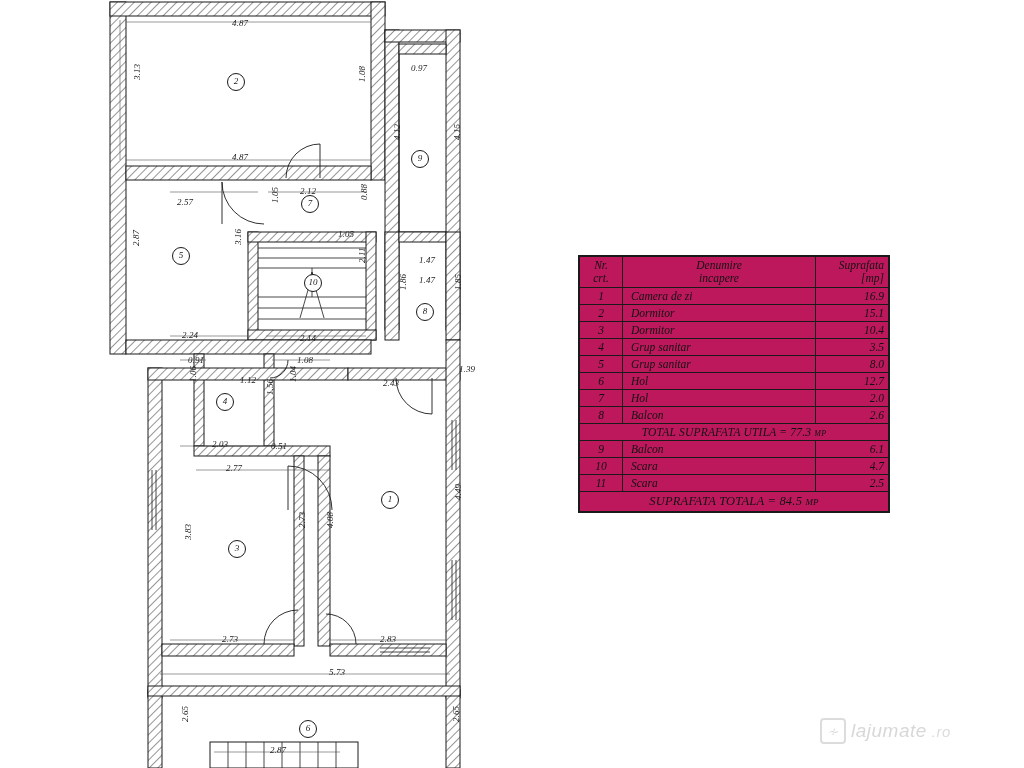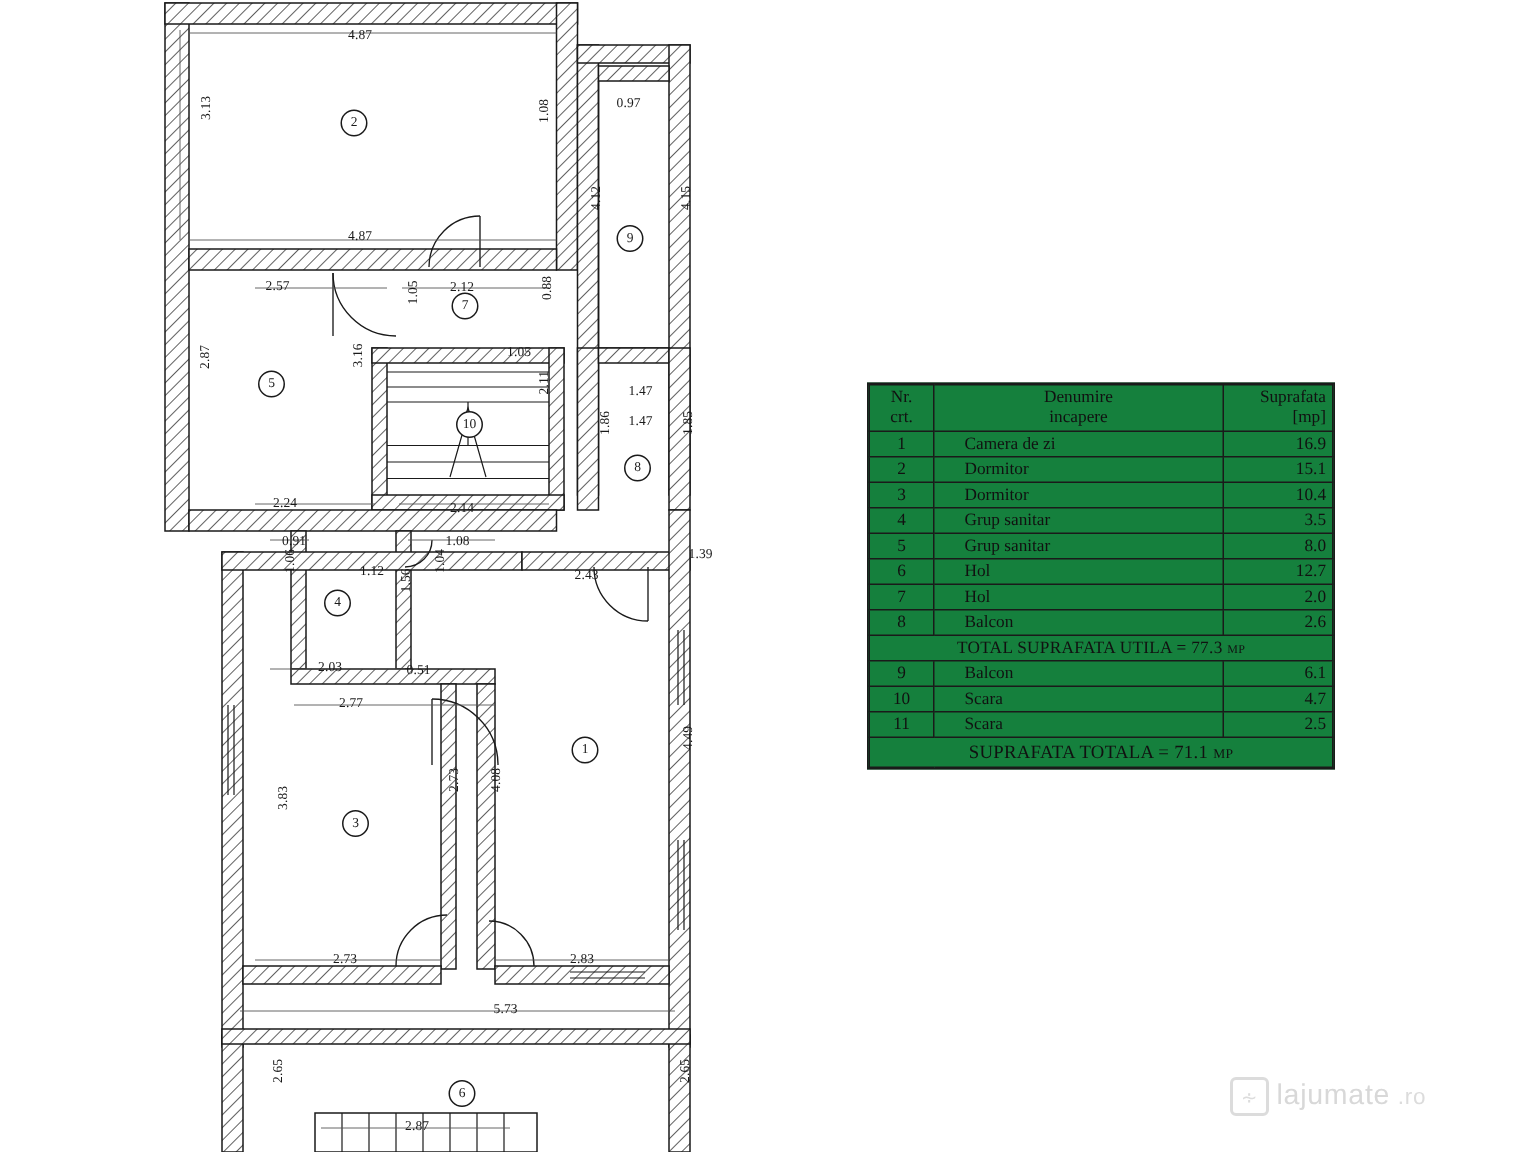--- a/index.html
+++ b/index.html
@@ -3,21 +3,21 @@
 <meta charset="utf-8">
 <style>
   html,body{margin:0;padding:0;}
   body{
     width:1024px;height:768px;
     background:#fff;
     font-family:"Liberation Serif", serif;
     overflow:hidden;
     position:relative;
   }
-  #stage{position:absolute;left:0;top:0;width:1024px;height:768px;}
+  #stage{position:absolute;left:0;top:0;width:1024px;height:768px;font-style:italic;}
 
   
   .plan{position:absolute;left:0;top:0;width:560px;height:768px;}
   .plan svg{position:absolute;left:0;top:0;}
 
   .dim{
     position:absolute;
     font-family:"Liberation Serif", serif;
     font-size:9px;
     color:#1a1a1a;
@@ -35,39 +35,39 @@
     line-height:15px;
     text-align:center;
     color:#1a1a1a;
     background:#fff;
   }
 
   
   .tbl-wrap{
     position:absolute;left:578px;top:255px;width:310px;
     border:1px solid #1a1a1a;
-    background:#15803d;
+    background:#be185d;
   }
   table.legend{
     border-collapse:collapse;
     width:100%;
     font-size:11.5px;
     color:#111;
   }
   table.legend td, table.legend th{
     border:1px solid #1a1a1a;
     padding:2px 4px;
     font-weight:normal;
     font-family:"Liberation Serif", serif;
   }
   .c-nr{width:34px;text-align:center;}
   .c-name{text-align:center;}
   .c-area{width:64px;text-align:right;}
   thead td{text-align:center;line-height:1.15;padding:3px 2px;}
-  tbody td.c-name{text-align:left;padding-left:20px;}
+  tbody td.c-name{text-align:left;padding-left:8px;}
   .total-row td{
     text-align:center;
     font-variant:small-caps;
     letter-spacing:.2px;
     font-size:11.5px;
   }
   .total-row.big td{font-size:12.5px;}
 
   
   .wm{
@@ -216,21 +216,21 @@
         </g>
       </g>
     </svg>
 
     <div id="dims">
         <div class="dim" style="left: 232px; top: 18px;">4.87</div>
         <div class="dim v" style="left: 132px; top: 80px; transform: rotate(-90deg);">3.13</div>
         <div class="dim v" style="left: 357px; top: 82px; transform: rotate(-90deg);">1.08</div>
         <div class="dim" style="left: 411px; top: 63px;">0.97</div>
         <div class="dim" style="left: 232px; top: 152px;">4.87</div>
-        <div class="dim" style="left: 177px; top: 185px; text-align: center;">2.57</div>
+        <div class="dim" style="left: 177px; top: 197px; text-align: center;">2.57</div>
         <div class="dim" style="left: 300px; top: 186px;">2.12</div>
         <div class="dim v" style="left: 392px; top: 140px; transform: rotate(-90deg);">4.12</div>
         <div class="dim v" style="left: 452px; top: 140px; transform: rotate(-90deg);">4.15</div>
         <div class="dim v" style="left: 270px; top: 203px; transform: rotate(-90deg);">1.05</div>
         <div class="dim v" style="left: 359px; top: 200px; transform: rotate(-90deg);">0.88</div>
         <div class="dim" style="left: 338px; top: 229px;">1.05</div>
         <div class="dim v" style="left: 131px; top: 246px; transform: rotate(-90deg);">2.87</div>
         <div class="dim v" style="left: 233px; top: 245px; transform: rotate(-90deg);">3.16</div>
         <div class="dim v" style="left: 357px; top: 263px; transform: rotate(-90deg);">2.11</div>
         <div class="dim" style="left: 419px; top: 255px;">1.47</div>
@@ -347,21 +347,21 @@
             <td class="c-nr">10</td>
             <td class="c-name">Scara</td>
             <td class="c-area">4.7</td>
           </tr>
           <tr>
             <td class="c-nr">11</td>
             <td class="c-name">Scara</td>
             <td class="c-area">2.5</td>
           </tr>
           <tr class="total-row big">
-            <td colspan="3">SUPRAFATA TOTALA = 71.1 mp</td>
+            <td colspan="3">SUPRAFATA TOTALA = 84.5 mp</td>
           </tr>
         </tbody>
     </table>
   </div>
 
   <div class="wm">
     <span class="mark">∻</span>
     <span>lajumate</span>
       <span class="ro">.ro</span>
   </div>

